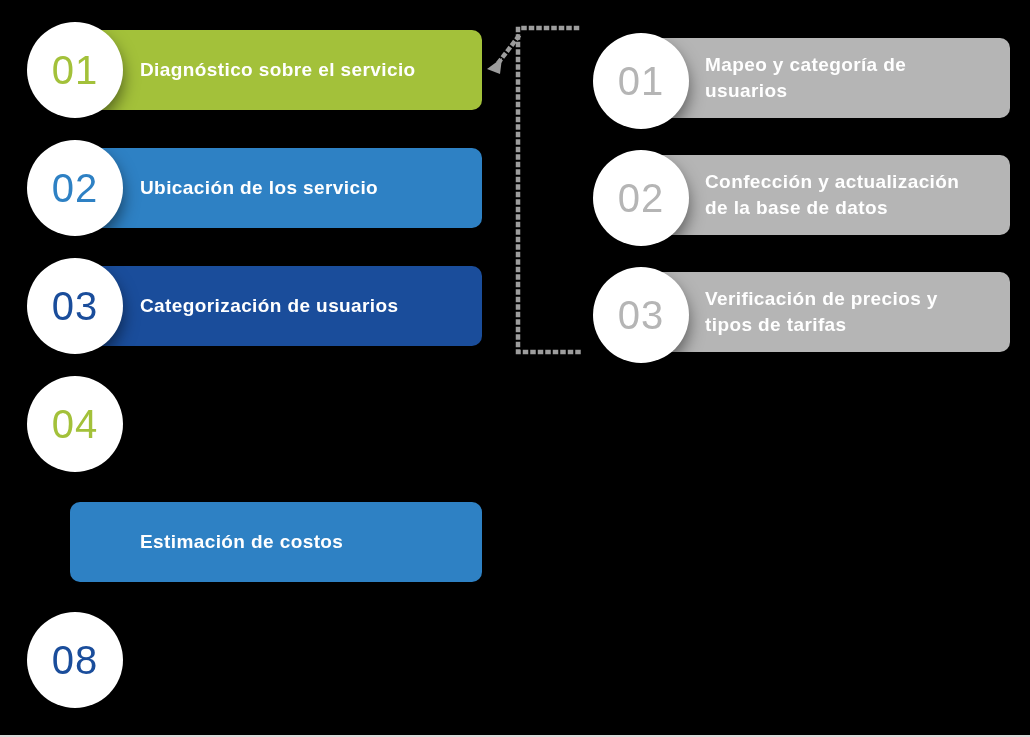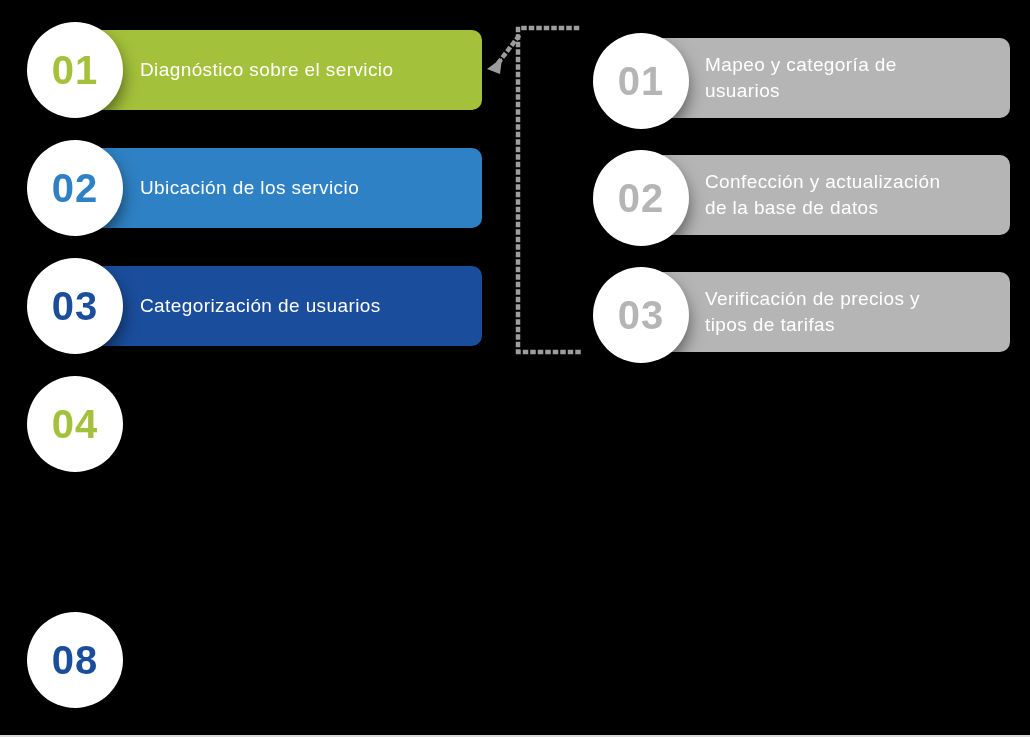--- a/index.html
+++ b/index.html
@@ -29,41 +29,41 @@
     display: flex;
     align-items: center;
     box-shadow: 0 8px 16px rgba(0,0,0,0.55);
   }
   .col-left  .bar { left: 43px; right: 0; top: 8px; height: 80px; padding-left: 70px; padding-right: 14px; }
   .col-right .bar { left: 47px; right: 0; top: 5px; height: 80px; padding-left: 65px; padding-right: 14px; }
 
   .label {
     color: #ffffff;
     font-size: 19px;
-    font-weight: 400;
+    font-weight: 700;
     letter-spacing: 0.4px;
     line-height: 26px;
   }
   .col-left  .label { max-width: 290px; }
   .col-right .label { max-width: 255px; }
 
   .circle {
     position: absolute;
     left: 0; top: 0;
     width: 96px; height: 96px;
     border-radius: 50%;
     background: #ffffff;
     display: flex;
     align-items: center;
     justify-content: center;
     box-shadow: 0 8px 16px rgba(0,0,0,0.5);
   }
   .num {
     font-size: 40px;
-    font-weight: 700;
+    font-weight: 400;
     letter-spacing: 1px;
     color: var(--c);
   }
 
   .connector { position: absolute; left: 485px; top: 20px; }
 
   .page-edge {
     position: absolute;
     left: 0; bottom: 0;
     width: 100%; height: 2px;
@@ -104,20 +104,23 @@
       </div>
     </div>
 
     <div class="step" style="--c: #a3c13a;">
       <div class="circle">
         <span class="num">04</span>
       </div>
     </div>
 
     <div class="step" style="--c: #2e81c4;">
+      <div class="bar">
+        <span class="label">Estimación de costos</span>
+      </div>
     </div>
 
     <div class="step" style="--c: #1a4d9b;">
       <div class="circle">
         <span class="num">08</span>
       </div>
     </div>
 
   </div>
 

